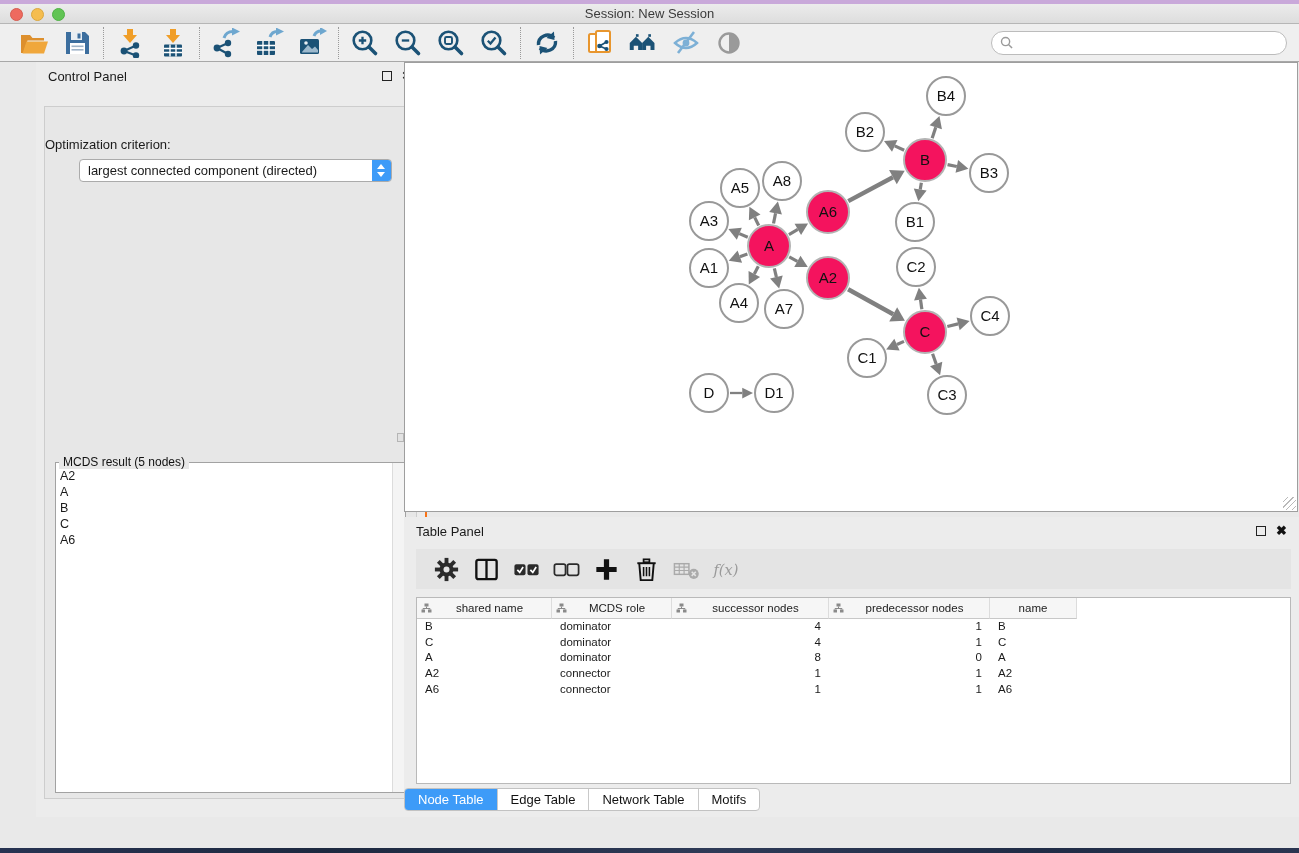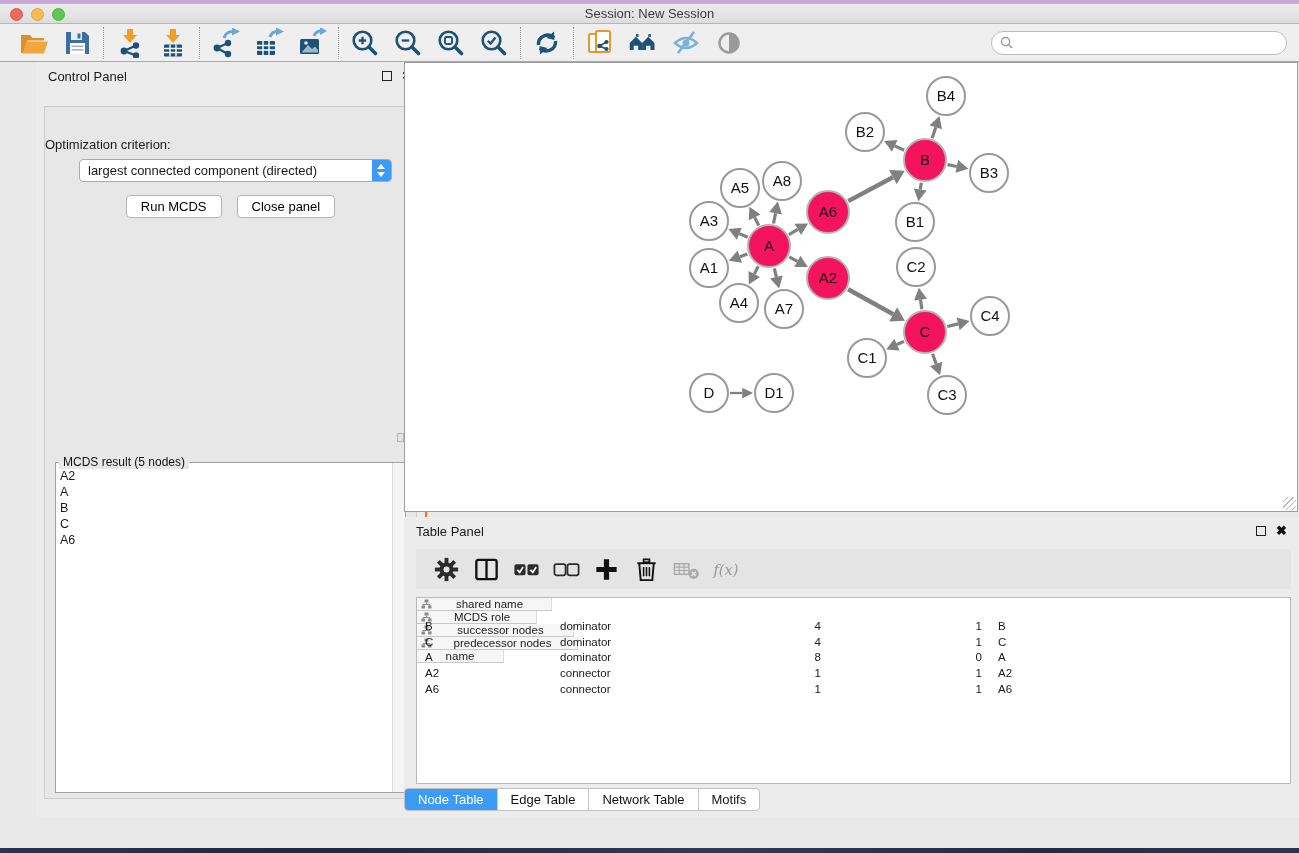--- a/index.html
+++ b/index.html
@@ -81,21 +81,21 @@
   .split-grip { position:absolute; left:397px; top:371px; width:7px; height:9px;
                 background:#e2e2e2; border:1px solid #b5b5b5; }
 
   
   .table-panel { position:absolute; left:404px; top:455px; right:0; bottom:0; background:#ececec; }
   .tp-toolbar { position:absolute; left:12px; right:8px; top:32px; height:40px; background:#e4e4e4;
                 display:flex; align-items:center; gap:11px; padding-left:16px; }
   .tp-icon { width:29px; height:29px; display:block; cursor:default; }
   .data-table { position:absolute; left:12px; right:8px; top:80px; height:187px; background:#fff;
                 border:1px solid #b9b9b9; overflow:hidden; }
-  .thead { display:flex; height:21px;flex-direction:column; }
+  .thead { display:flex; height:21px; }
   .th { display:flex; align-items:center; background:#f6f6f6; border-right:1px solid #dcdcdc;
         border-bottom:1px solid #c8c8c8; font-size:11.5px; color:#222; padding:0 4px; }
   .th .th-label { flex:1; text-align:center; }
   .th-filler { flex:1; background:#fff; border-bottom:1px solid #fff; }
   .tr { display:flex; height:15.7px; }
   .td { font-size:11.5px; line-height:15.7px; padding:0 8px; white-space:nowrap; overflow:hidden; }
   .td.num { text-align:right; }
   .tp-tabs { position:absolute; left:0; right:0; top:271px; text-align:left; }
 
   
@@ -254,24 +254,20 @@
         <span class="panel-head-icons">
           <span class="float-box"></span>
           <span class="close-x">✖</span>
         </span>
       </div>
       <div class="cp-content">
         <div class="opt-label">Optimization criterion:</div>
         <div class="criterion">
           <span class="criterion-text">largest connected component (directed)</span>
           <span class="stepper"></span>
-        </div>
-        <div class="btn-row">
-          <button class="mac-btn">Run MCDS</button>
-          <button class="mac-btn">Close panel</button>
         </div>
         <div class="groupbox">
           <span class="groupbox-title">MCDS result (5 nodes)</span>
           <div class="result-list" id="result-list">
               <div class="result-item">A2</div>
               <div class="result-item">A</div>
               <div class="result-item">B</div>
               <div class="result-item">C</div>
               <div class="result-item">A6</div>
             </div>

